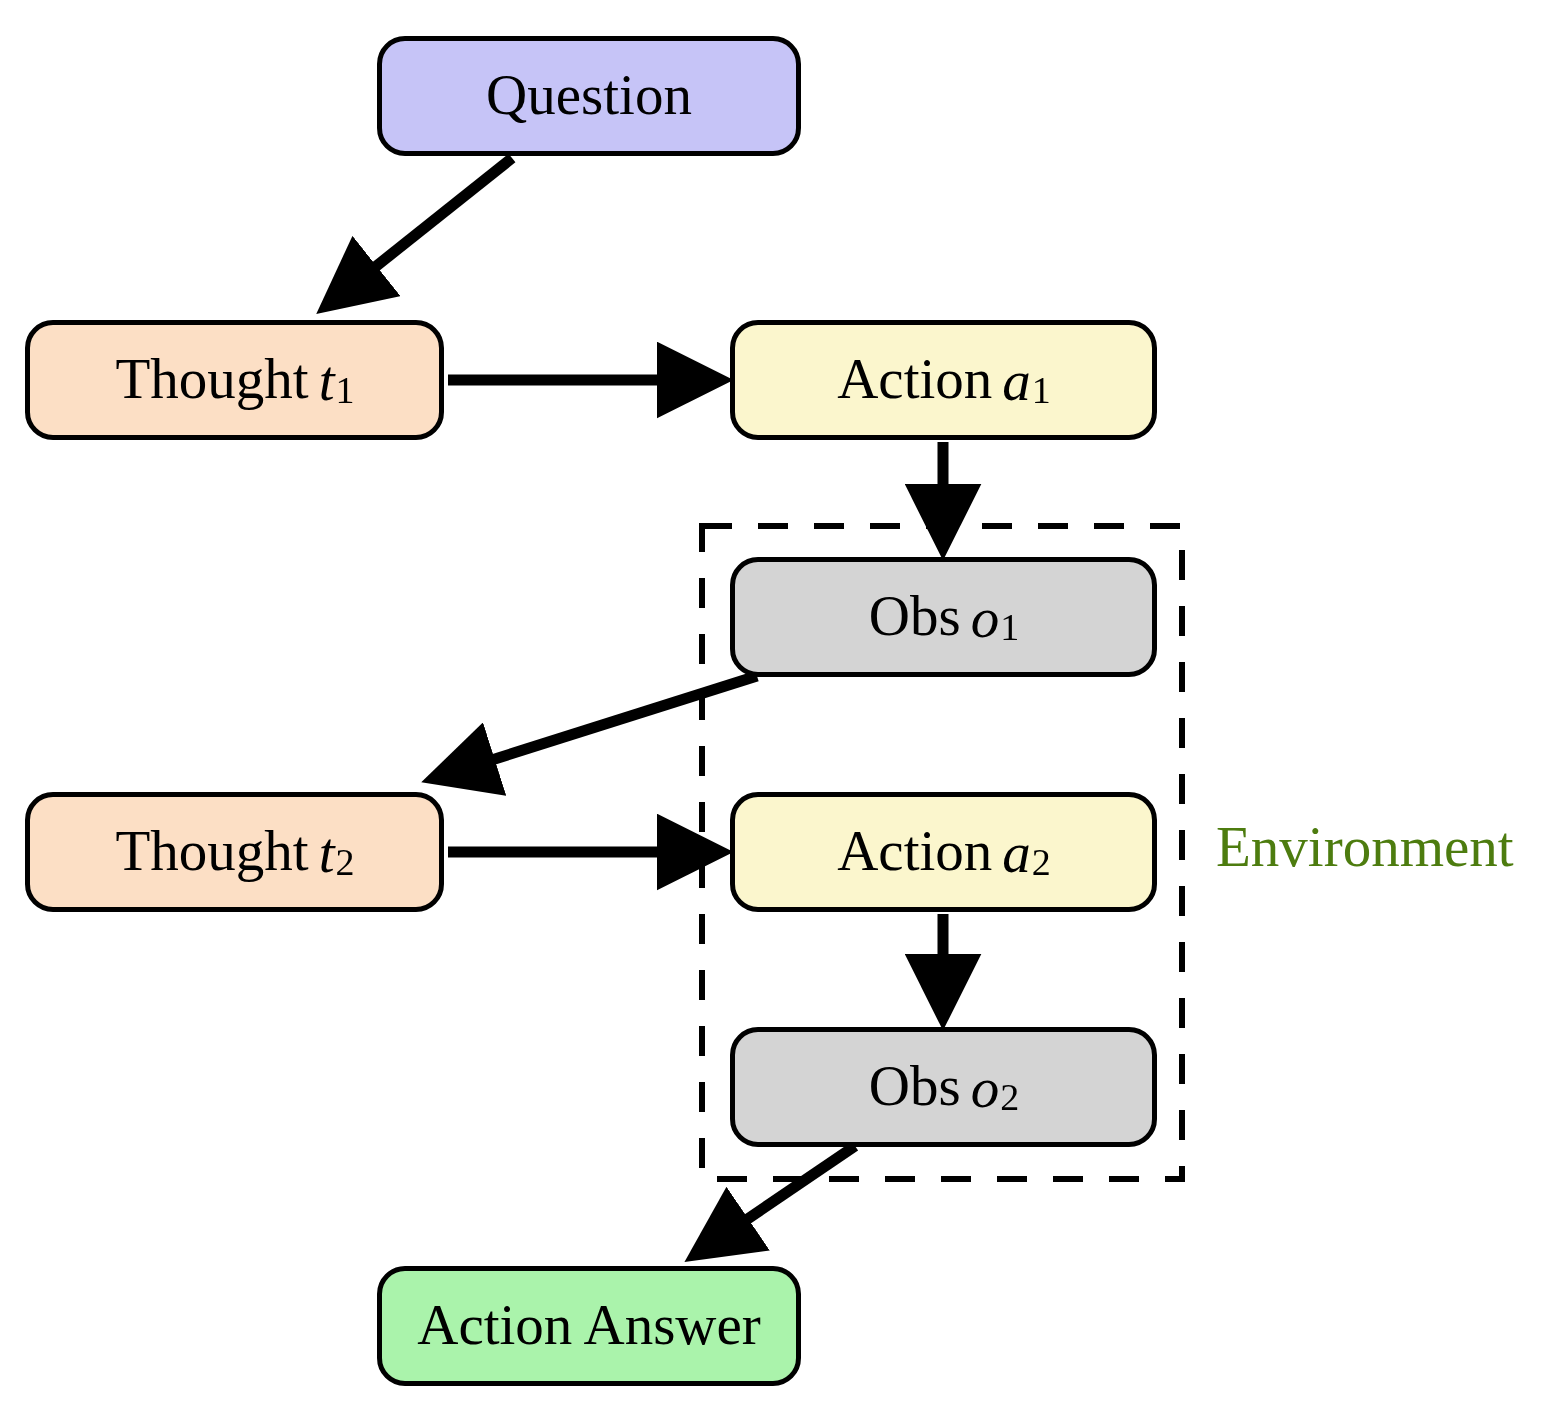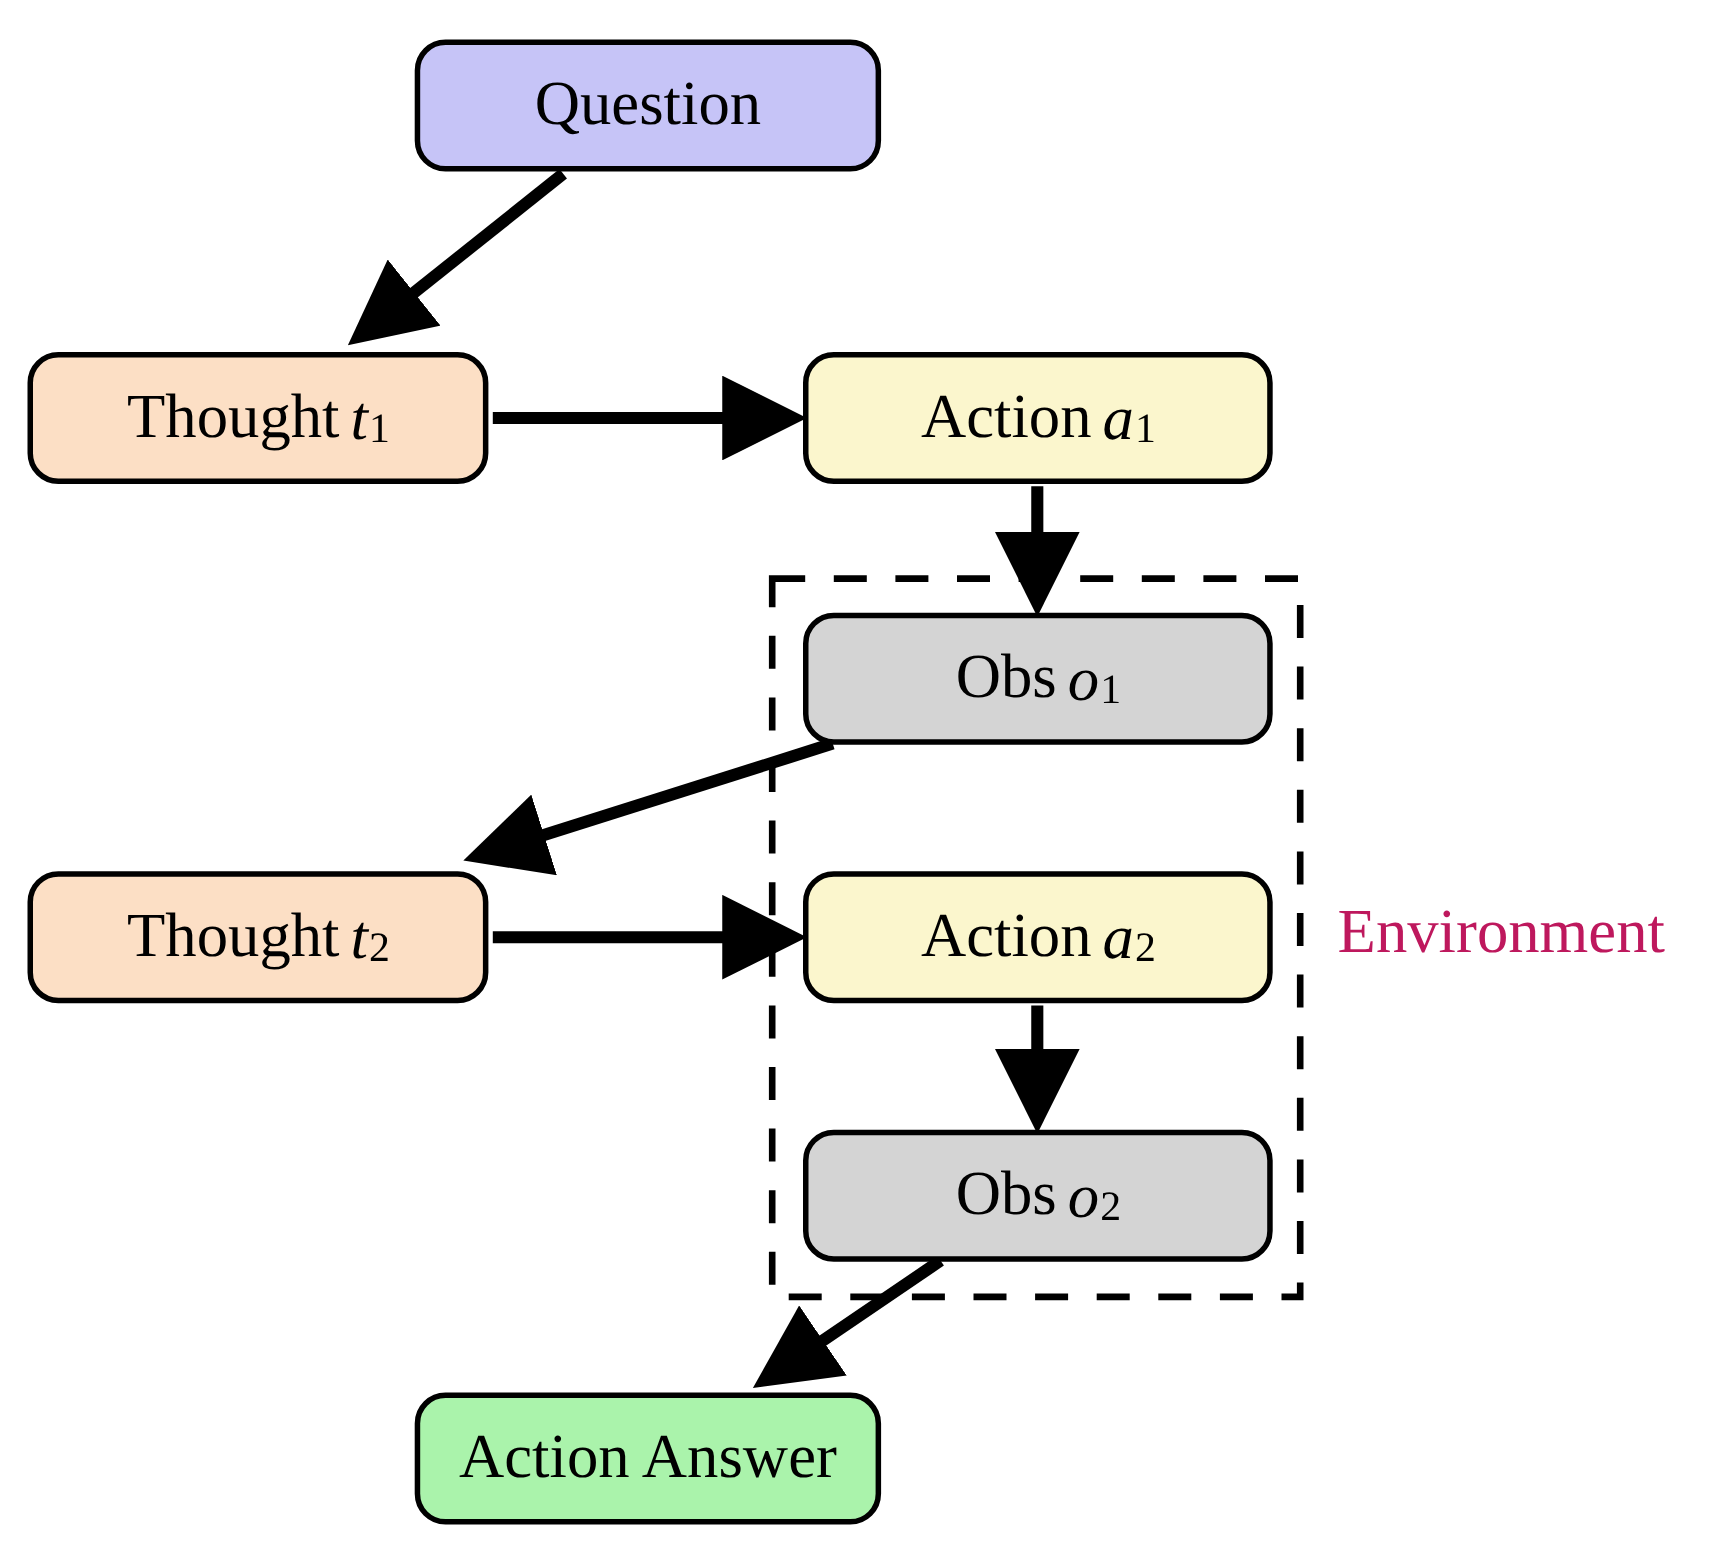--- a/index.html
+++ b/index.html
@@ -61,21 +61,21 @@
   #node-action-2   { left: 730px;  top: 780px;  width: 427px; height: 120px; background: #fbf6cd; }
   #node-obs-2      { left: 730px;  top: 1015px; width: 427px; height: 120px; background: #d4d4d4; }
   #node-final      { left: 377px;  top: 1254px; width: 424px; height: 120px; background: #aaf3ab; }
 
   #env-label {
     position: absolute;
     left: 1216px;
     top: 806px;
     font-size: 57px;
     line-height: 1;
-    color: #be185d;
+    color: #4d7c0f;
     white-space: nowrap;
     z-index: 3;
   }
 </style>
 </head>
 <body>
 
 <div id="canvas">
 
   <svg class="layer" viewBox="0 0 1567 1406">

